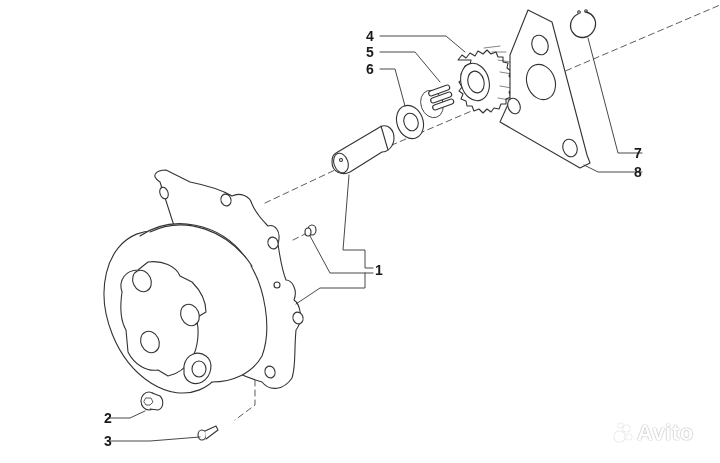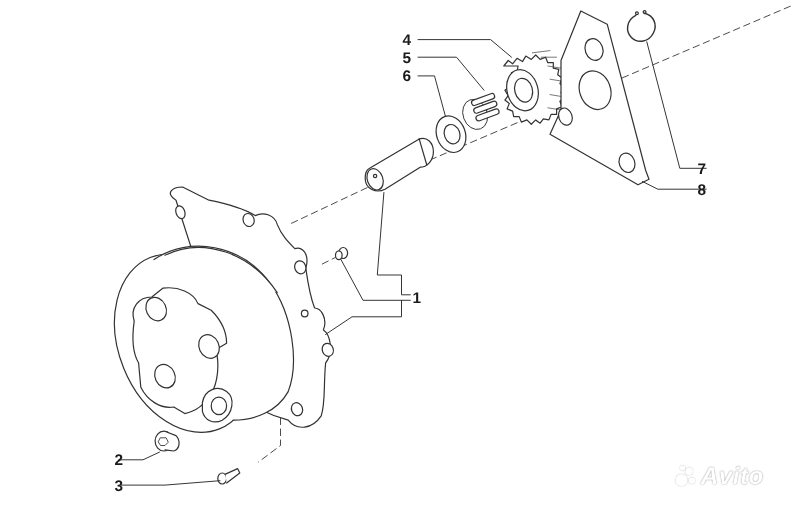--- a/index.html
+++ b/index.html
@@ -35,21 +35,20 @@
     background: #ffffff;
     box-shadow: 0 0 1px rgba(0,0,0,0.35);
   }
   .wm-text {
     font-family: "Liberation Sans", sans-serif;
     font-weight: bold;
     font-size: 22px;
     color: #ffffff;
     text-shadow: 0 0 1px rgba(0,0,0,0.45), 0 0 2px rgba(0,0,0,0.15);
     letter-spacing: 0.5px;
-    font-style: italic;
   }
 </style>
 </head>
 <body>
 
 <div id="canvas">
   <svg class="art" width="720" height="463" viewBox="0 0 720 463">
     <g fill="none" stroke="#333" stroke-width="1.1" stroke-linecap="round" stroke-linejoin="round">
 
       <g stroke-dasharray="6,4" stroke-width="0.8">

